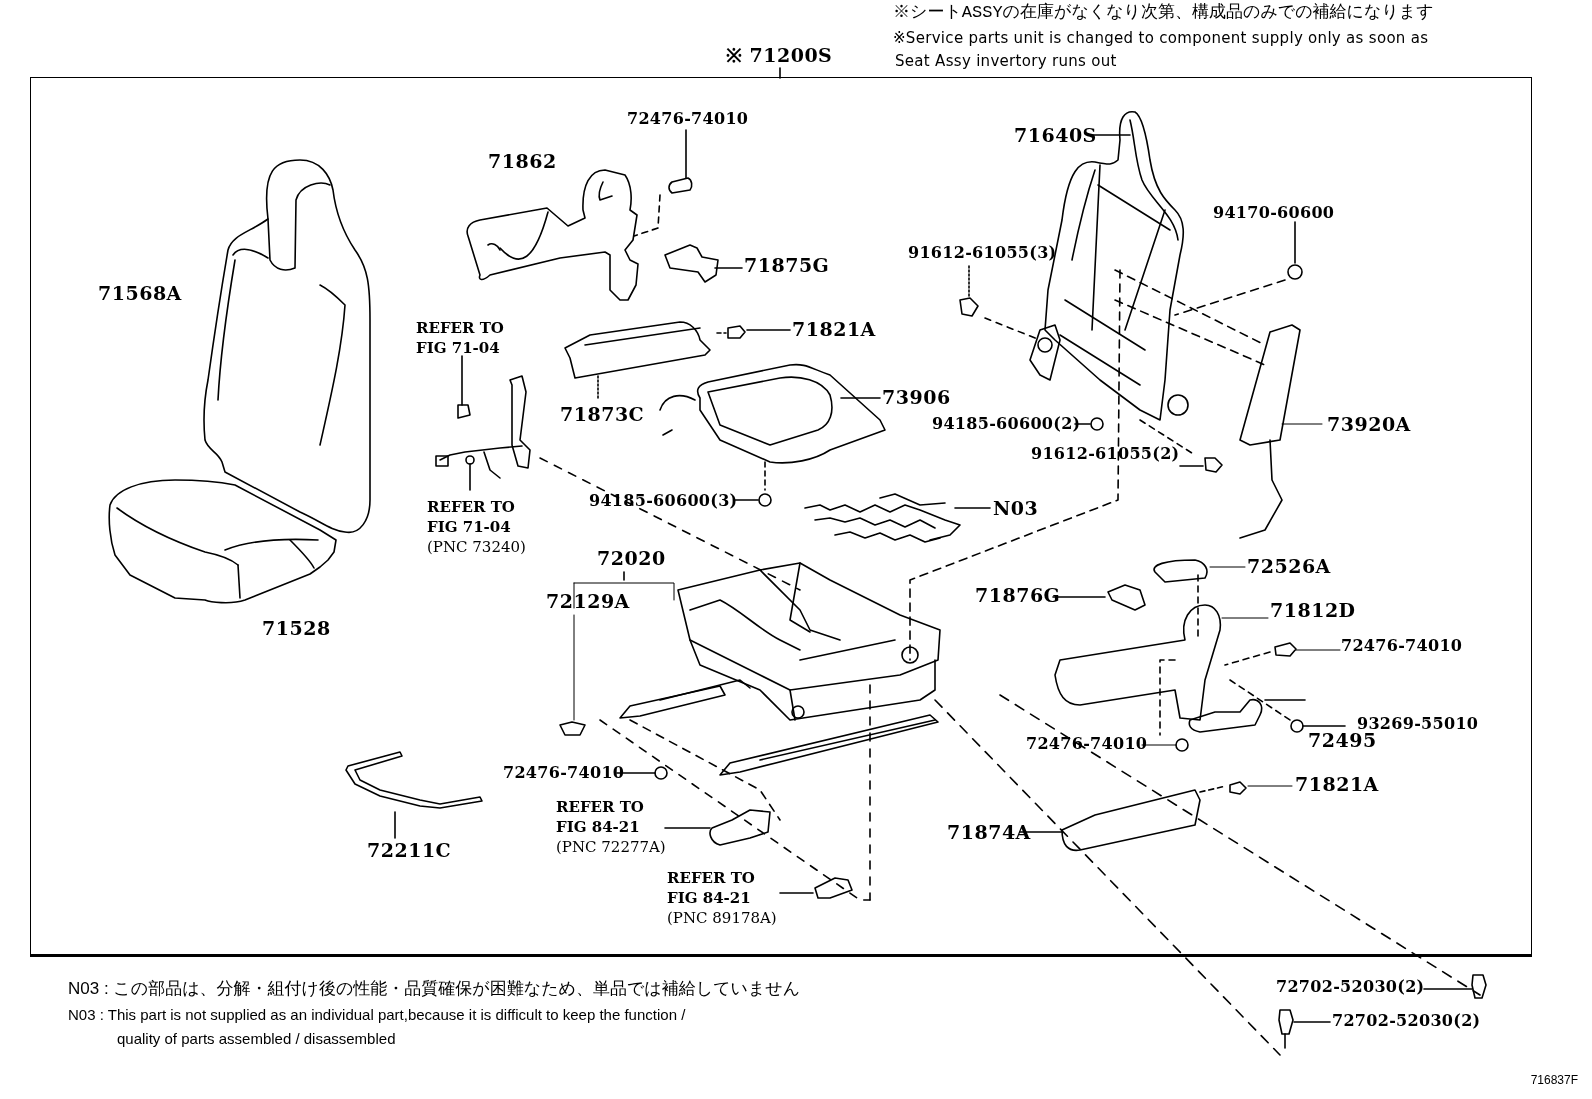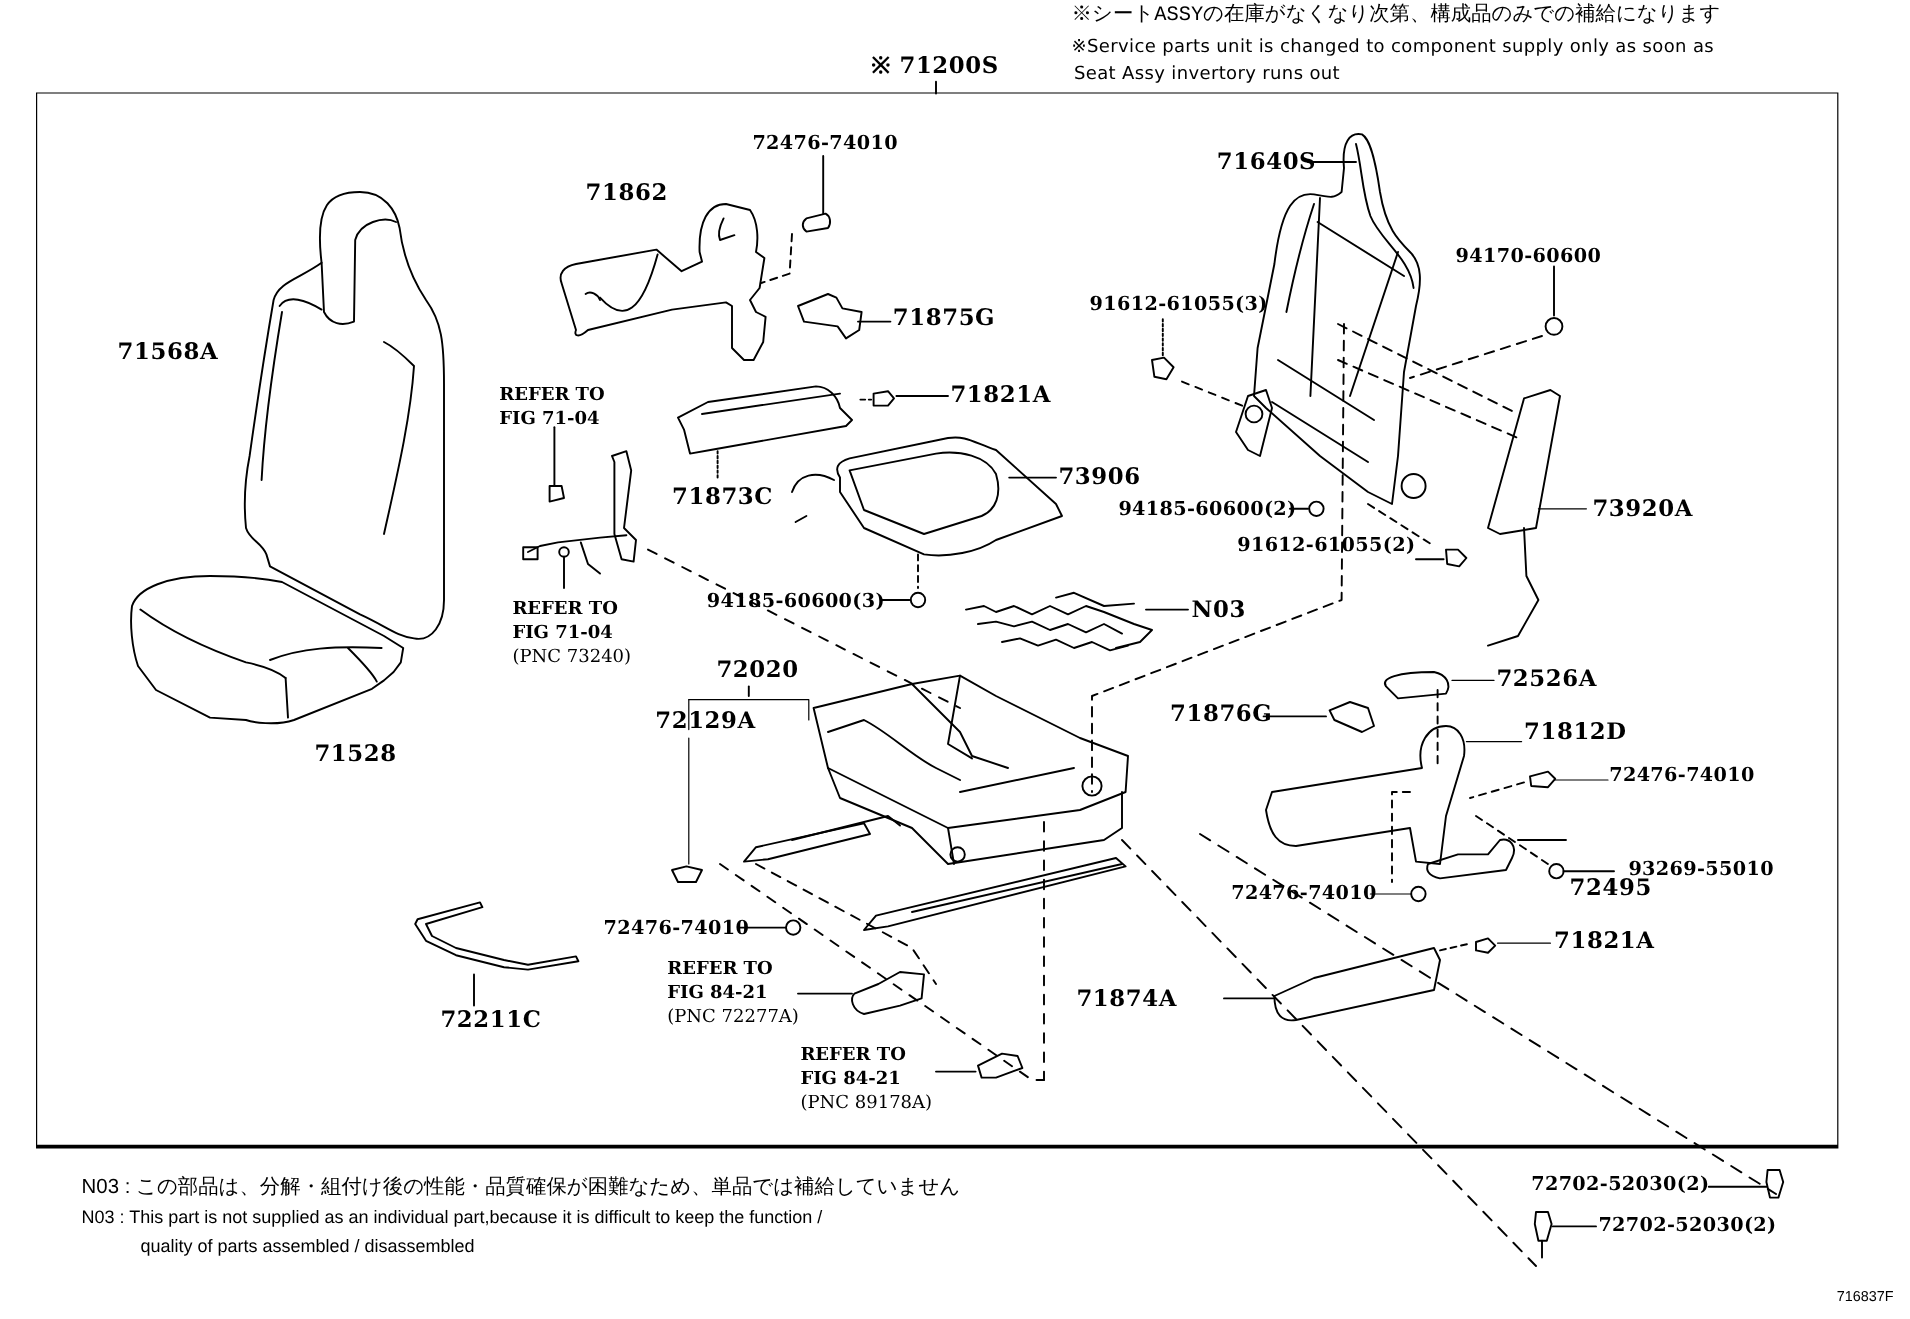--- a/index.html
+++ b/index.html
@@ -298,21 +298,21 @@
 <div class="lbl sm" style="left:1031px; top:446px;">91612-61055(2)</div>
 <div class="lbl" style="left:1327px; top:415px;">73920A</div>
 <div class="lbl" style="left:1247px; top:557px;">72526A</div>
 <div class="lbl" style="left:975px; top:586px;">71876G</div>
 <div class="lbl" style="left:1270px; top:601px;">71812D</div>
 <div class="lbl sm" style="left:1341px; top:638px;">72476-74010</div>
 <div class="lbl" style="left:1308px; top:687px;margin-top:44px;">72495</div>
 <div class="lbl sm" style="left:1347px; top:716px;margin-left:10px;">93269-55010</div>
 <div class="lbl sm" style="left:1026px; top:736px;">72476-74010</div>
 <div class="lbl" style="left:1295px; top:775px;">71821A</div>
-<div class="lbl" style="left:897px; top:823px;text-align:right;">71874A</div>
+<div class="lbl" style="left:947px; top:823px;text-align:right;">71874A</div>
 <div class="lbl sm" style="left:1276px; top:979px;">72702-52030(2)</div>
 <div class="lbl sm" style="left:1332px; top:1013px;">72702-52030(2)</div>
 
 <div class="ref" style="left:416px; top:318px;">
   <div>REFER TO</div>
   <div>FIG 71-04</div>
 </div>
 <div class="ref" style="left:427px; top:497px;">
   <div>REFER TO</div>
   <div>FIG 71-04</div>

